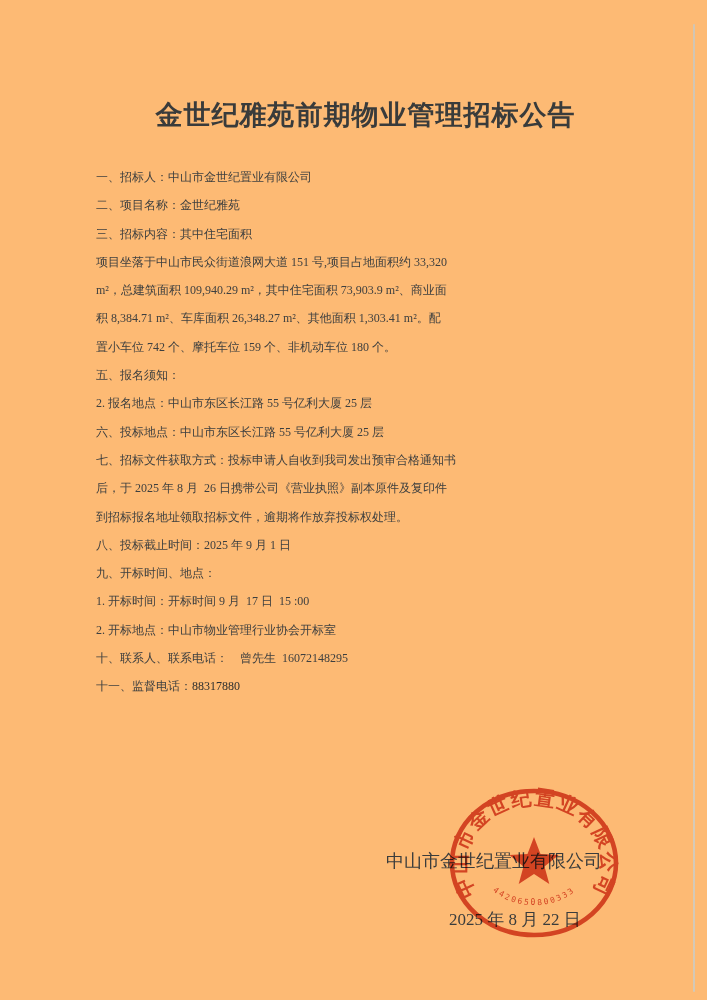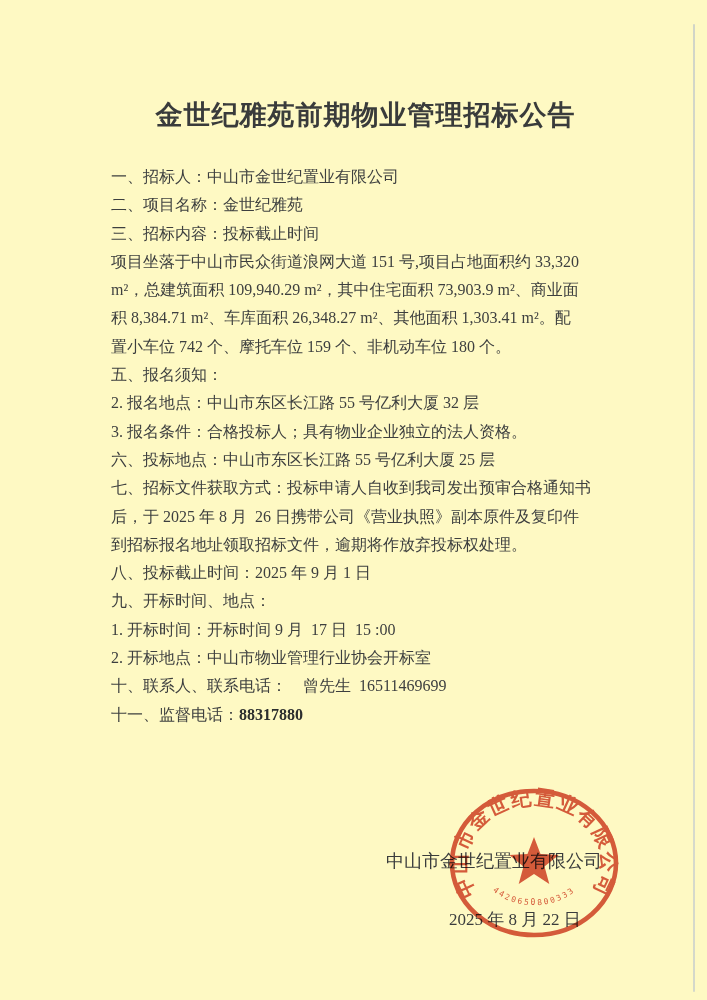--- a/index.html
+++ b/index.html
@@ -4,21 +4,21 @@
 <style>
   html, body {
     margin: 0;
     padding: 0;
     background: #ffffff;
   }
   .page {
     position: relative;
     width: 707px;
     height: 1000px;
-    background: #fef9c3;
+    background: #fdba74;
     overflow: hidden;
     font-family: "Liberation Serif", "DejaVu Serif", serif;
     color: #3d3f3f;
   }
   .title {
     position: absolute;
     top: 97px;
     left: 0;
     width: 100%;
     margin: 0;
@@ -26,31 +26,31 @@
     transform: translateX(12px);
     font-family: "Liberation Sans", "DejaVu Sans", sans-serif;
     font-size: 27px;
     font-weight: 600;
     letter-spacing: 1px;
     color: #393b3b;
   }
   .body {
     position: absolute;
     top: 163px;
-    left: 111px;
+    left: 96px;
     width: 530px;
-    font-size: 16px;
+    font-size: 12px;
     line-height: 28.3px;
   }
   .line {
     white-space: pre;
     height: 28.3px;
   }
   .line .bold {
-    font-weight: bold;
+    font-weight: normal;
     color: #2c2e2e;
   }
   .sig-company {
     position: absolute;
     top: 849px;
     left: 386px;
     font-size: 18px;
     white-space: pre;
     color: #3a3c3c;
   }
@@ -97,37 +97,36 @@
 </head>
 <body>
 
 <div class="page">
 
   <h1 class="title">金世纪雅苑前期物业管理招标公告</h1>
 
   <div class="body">
       <div class="line"><span>一、招标人：中山市金世纪置业有限公司</span></div>
       <div class="line"><span>二、项目名称：金世纪雅苑</span></div>
-      <div class="line"><span>三、招标内容：投标截止时间</span></div>
+      <div class="line"><span>三、招标内容：其中住宅面积</span></div>
       <div class="line"><span>项目坐落于中山市民众街道浪网大道 151 号,项目占地面积约 33,320</span></div>
       <div class="line"><span>m²，总建筑面积 109,940.29 m²，其中住宅面积 73,903.9 m²、商业面</span></div>
       <div class="line"><span>积 8,384.71 m²、车库面积 26,348.27 m²、其他面积 1,303.41 m²。配</span></div>
       <div class="line"><span>置小车位 742 个、摩托车位 159 个、非机动车位 180 个。</span></div>
       <div class="line"><span>五、报名须知：</span></div>
-      <div class="line"><span>2. 报名地点：中山市东区长江路 55 号亿利大厦 32 层</span></div>
-      <div class="line"><span>3. 报名条件：合格投标人；具有物业企业独立的法人资格。</span></div>
+      <div class="line"><span>2. 报名地点：中山市东区长江路 55 号亿利大厦 25 层</span></div>
       <div class="line"><span>六、投标地点：中山市东区长江路 55 号亿利大厦 25 层</span></div>
       <div class="line"><span>七、招标文件获取方式：投标申请人自收到我司发出预审合格通知书</span></div>
       <div class="line"><span>后，于 2025 年 8 月  26 日携带公司《营业执照》副本原件及复印件</span></div>
       <div class="line"><span>到招标报名地址领取招标文件，逾期将作放弃投标权处理。</span></div>
       <div class="line"><span>八、投标截止时间：2025 年 9 月 1 日</span></div>
       <div class="line"><span>九、开标时间、地点：</span></div>
       <div class="line"><span>1. 开标时间：开标时间 9 月  17 日  15 :00</span></div>
       <div class="line"><span>2. 开标地点：中山市物业管理行业协会开标室</span></div>
-      <div class="line"><span>十、联系人、联系电话：    曾先生  16511469699</span></div>
+      <div class="line"><span>十、联系人、联系电话：    曾先生  16072148295</span></div>
       <div class="line"><span>十一、监督电话：</span><span class="bold">88317880</span></div>
     </div>
 
   <div class="sig-company">中山市金世纪置业有限公司</div>
 
   <div class="sig-date">2025 年 8 月 22 日</div>
 
   <svg class="seal" viewBox="0 0 176 158" xmlns="http://www.w3.org/2000/svg">
     <ellipse cx="88" cy="77" rx="82" ry="72" fill="none" stroke-width="4.6" stroke="#d04632"></ellipse>
     <path id="sealTopArc" d="M 36,114 A 68,58 0 1 1 140,114" fill="none"></path>

